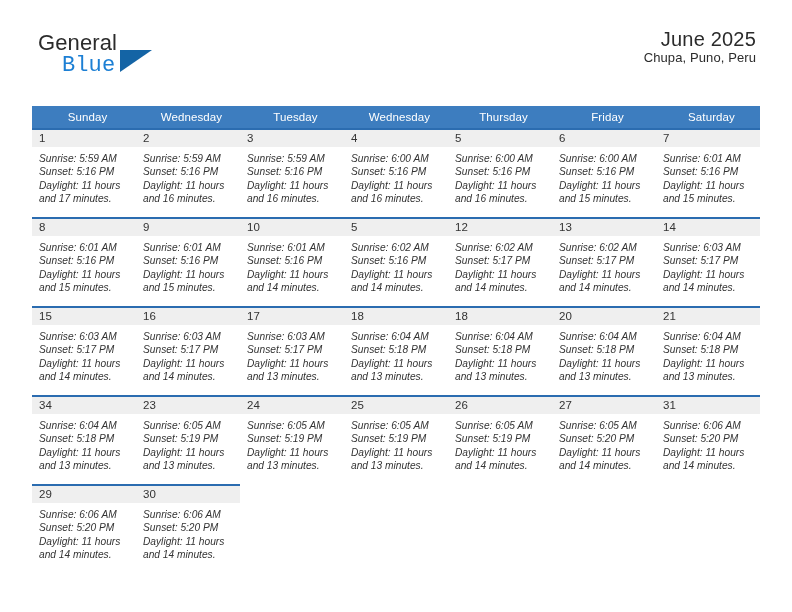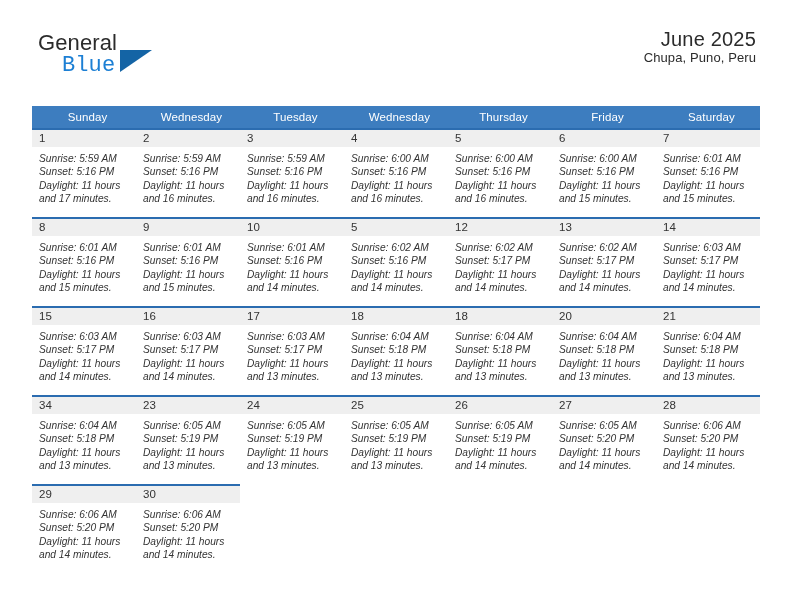--- a/index.html
+++ b/index.html
@@ -475,21 +475,21 @@
               <div class="details">
                 <div>Sunrise: 6:05 AM</div>
                 <div>Sunset: 5:20 PM</div>
                 <div>Daylight: 11 hours</div>
                 <div>and 14 minutes.</div>
               </div>
             </div>
           </td>
           <td>
             <div class="daycell">
-              <div class="daynum-band">28</div>
+              <div class="daynum-band">31</div>
               <div class="details">
                 <div>Sunrise: 6:06 AM</div>
                 <div>Sunset: 5:20 PM</div>
                 <div>Daylight: 11 hours</div>
                 <div>and 14 minutes.</div>
               </div>
             </div>
           </td>
         </tr>
         <tr>

